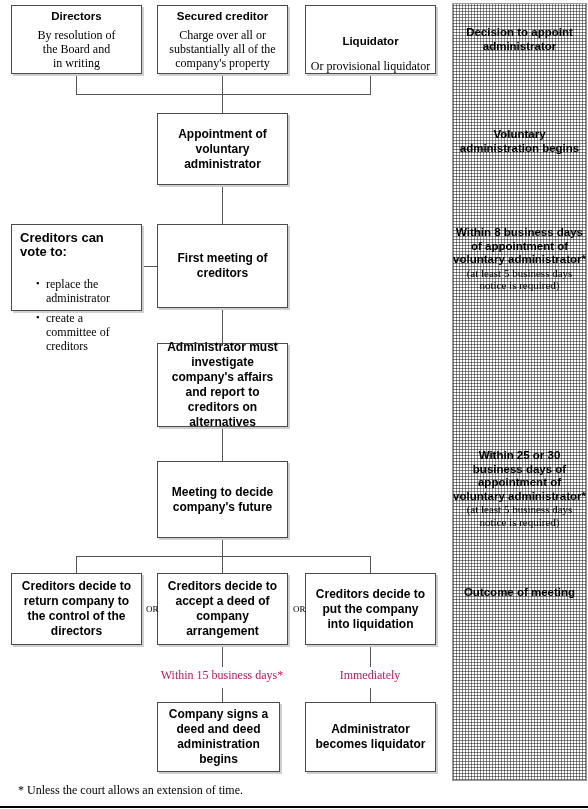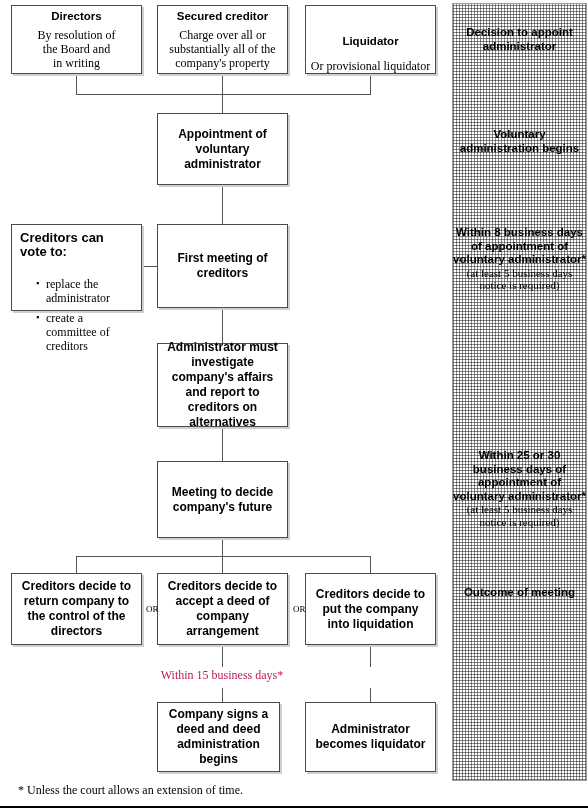--- a/index.html
+++ b/index.html
@@ -260,20 +260,21 @@
   </div>
 
   <div class="box" style="left:305px; top:573px; width:131px; height:72px;">
     <div class="box-bold-only">Creditors decide to put the company into liquidation</div>
   </div>
 
   <div class="or-label" style="left:146px; top:604px;">OR</div>
   <div class="or-label" style="left:293px; top:604px;">OR</div>
 
   <div class="edge-label" style="left:152px; top:668px; width:140px;">Within 15 business days*</div>
+  <div class="edge-label" style="left:300px; top:668px; width:140px;">Immediately</div>
 
   <div class="box" style="left:157px; top:702px; width:123px; height:70px;">
     <div class="box-bold-only">Company signs a deed and deed administration begins</div>
   </div>
 
   <div class="box" style="left:305px; top:702px; width:131px; height:70px;">
     <div class="box-bold-only">Administrator becomes liquidator</div>
   </div>
 
   <div class="footnote" style="left:18px; top:783px;font-family:Liberation Serif, serif;">* Unless the court allows an extension of time.</div>

